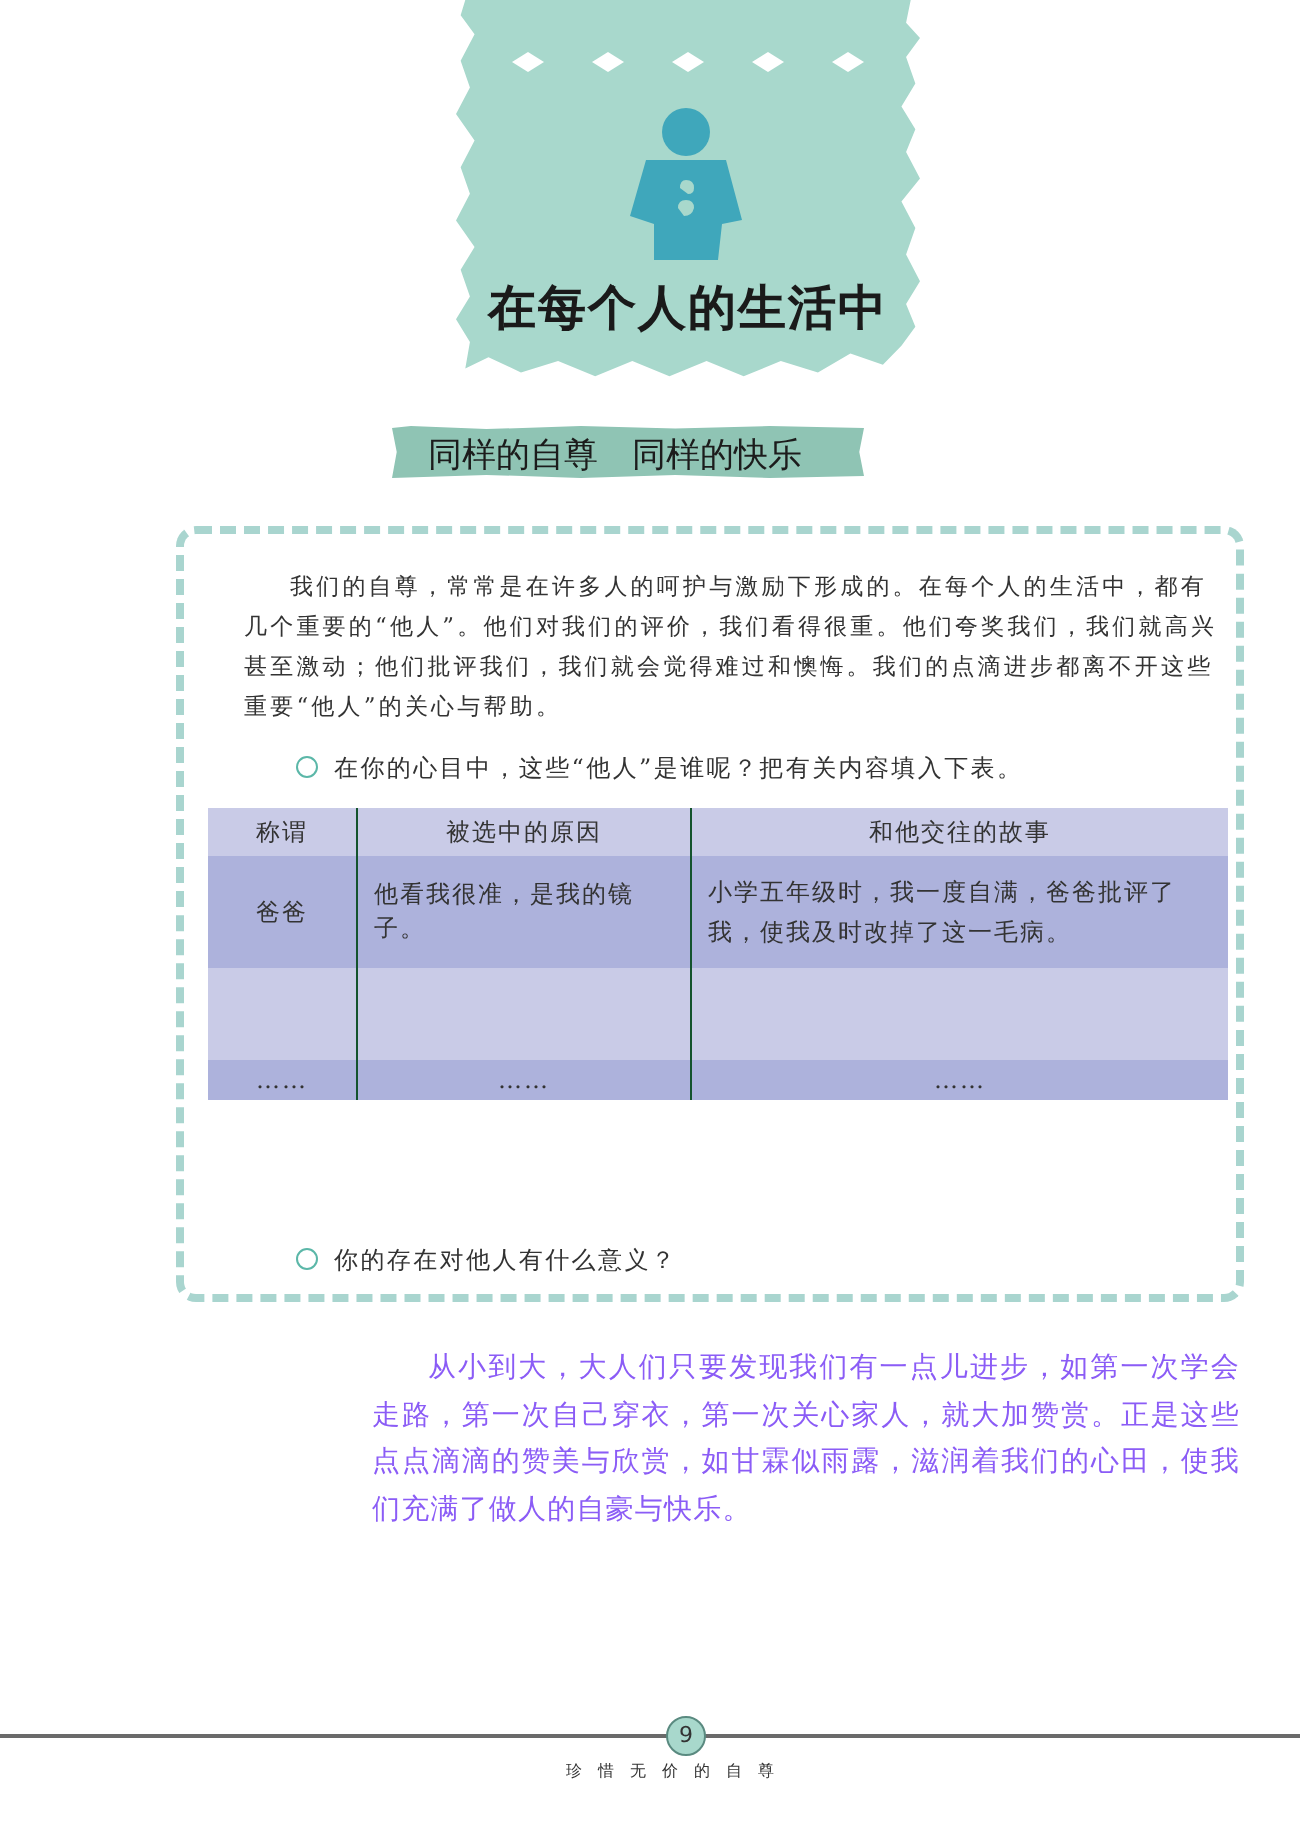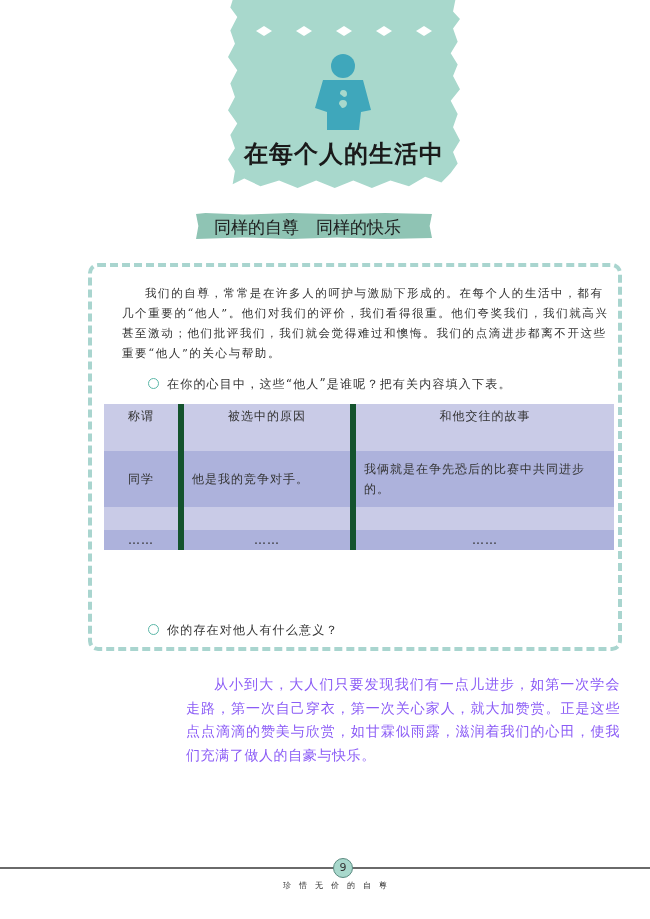--- a/index.html
+++ b/index.html
@@ -24,21 +24,21 @@
   .activity { position:absolute; left:88px; top:263px; width:534px; height:388px;
               border:4px dashed #a9d5cf; border-radius:10px; box-sizing:border-box; }
   .intro { position:absolute; left:122px; top:283px; width:490px; font-family:"DejaVu Serif","Liberation Serif",serif;
            font-size:11.5px; line-height:20px; color:#333; text-indent:2em; letter-spacing:1.6px; }
   .prompt { position:absolute; font-family:"DejaVu Serif","Liberation Serif",serif; font-size:12px; color:#333; letter-spacing:1.2px; }
   .prompt .circ { display:inline-block; width:9px; height:9px; border:1.5px solid #5bb7a8; border-radius:50%; margin-right:8px; vertical-align:-1px; }
 
   
   table.rel { position:absolute; left:104px; top:404px; width:510px; border-collapse:collapse;
               font-family:"DejaVu Serif","Liberation Serif",serif; font-size:12px; color:#333; letter-spacing:1px; }
-  table.rel td, table.rel th { border-left:6px solid #14532d; padding:0 8px; vertical-align:middle; }
+  table.rel td, table.rel th { border-left:1px solid #14532d; padding:0 8px; vertical-align:middle; }
   table.rel td:first-child, table.rel th:first-child { border-left:none; }
   table.rel th { background:#c9cbe7; font-weight:normal; height:24px; text-align:center; }
   table.rel tr.filled td { background:#adb2dc; height:56px; }
   table.rel tr.blank td { background:#c9cbe7; height:23px; }
   table.rel tr.ell td { background:#adb2dc; height:20px; text-align:center; }
   .c1 { width:58px; text-align:center; }
   .c2 { width:150px; }
   .c3 { line-height:20px; }
 
   
@@ -82,29 +82,29 @@
   <span class="circ"></span><span>在你的心目中，这些“他人”是谁呢？把有关内容填入下表。</span>
 </div>
 
 <table class="rel">
   <tbody>
       <tr>
     <th class="c1">称谓</th>
     <th class="c2">被选中的原因</th>
     <th class="c3">和他交往的故事</th>
   </tr>
+  <tr class="filled">
+    <td class="c1">爸爸</td>
+    <td class="c2">他看我很准，是我的镜子。</td>
+    <td class="c3">小学五年级时，我一度自满，爸爸批评了我，使我及时改掉了这一毛病。</td>
+  </tr>
   <tr class="blank">
     <td class="c1"></td>
     <td class="c2"></td>
     <td class="c3"></td>
-  </tr>
-  <tr class="filled">
-    <td class="c1">同学</td>
-    <td class="c2">他是我的竞争对手。</td>
-    <td class="c3">我俩就是在争先恐后的比赛中共同进步的。</td>
   </tr>
   <tr class="blank">
     <td class="c1"></td>
     <td class="c2"></td>
     <td class="c3"></td>
   </tr>
   <tr class="ell">
     <td class="c1">……</td>
     <td class="c2" style="text-align:center">……</td>
     <td class="c3" style="text-align:center">……</td>

